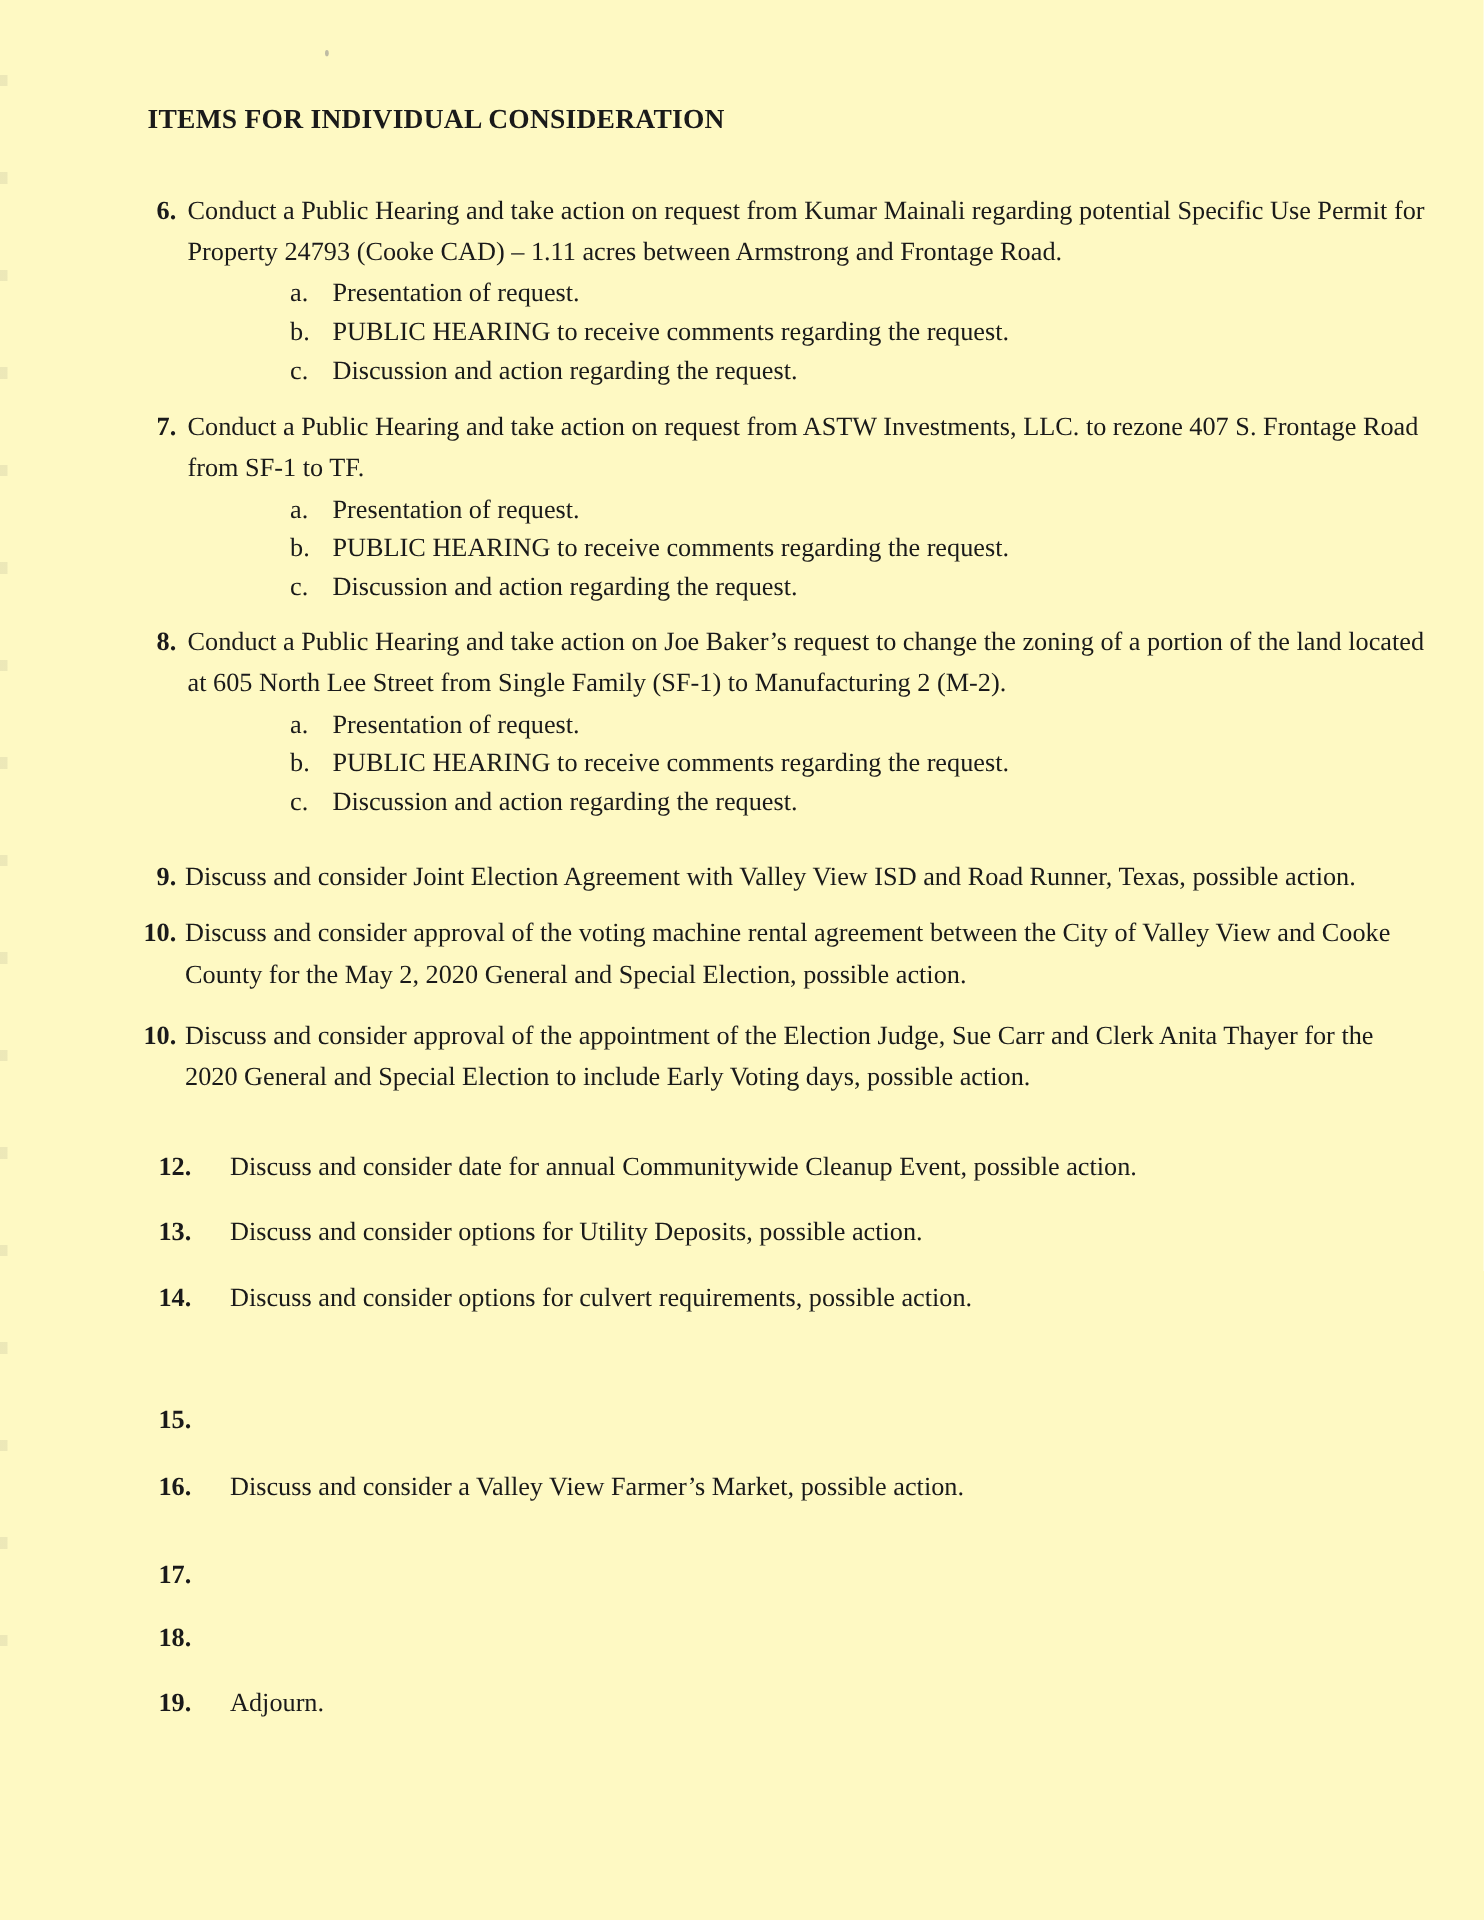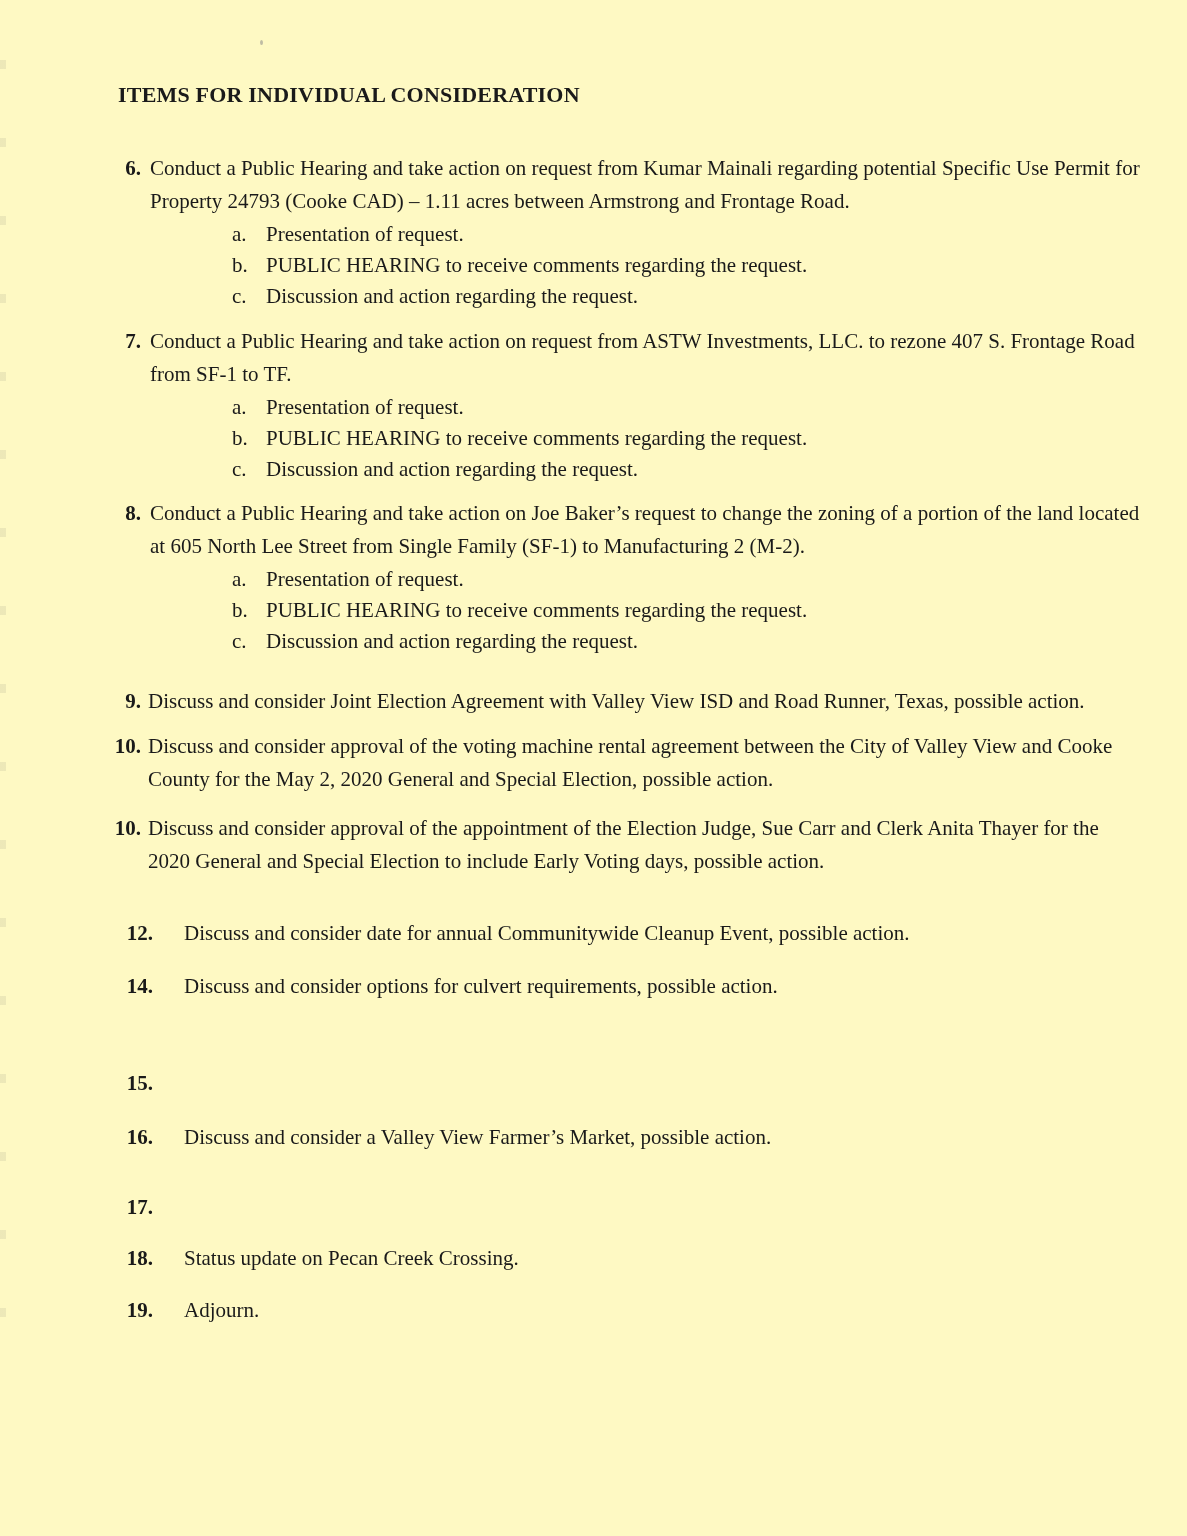--- a/index.html
+++ b/index.html
@@ -173,20 +173,26 @@
       </div>
     </div>
 
     <div class="item gc" style="margin-top:39px">
       <div class="num">12.</div>
       <div class="body">
         <p>Discuss and consider date for annual Communitywide Cleanup Event, possible action.</p>
       </div>
     </div>
 
+    <div class="item gc" style="margin-top:19px">
+      <div class="num">13.</div>
+      <div class="body">
+        <p>Discuss and consider options for Utility Deposits, possible action.</p>
+      </div>
+    </div>
 
     <div class="item gc" style="margin-top:20px">
       <div class="num">14.</div>
       <div class="body">
         <p>Discuss and consider options for culvert requirements, possible action.</p>
       </div>
     </div>
 
     <div class="item gc" style="margin-top:64px">
       <div class="num">15.</div>
@@ -198,23 +204,20 @@
         <p>Discuss and consider a Valley View Farmer’s Market, possible action.</p>
       </div>
     </div>
 
     <div class="item gc" style="margin-top:37px">
       <div class="num">17.</div>
     </div>
 
     <div class="item gc" style="margin-top:18px">
       <div class="num">18.</div>
-      <div class="body">
-        <p>Status update on Pecan Creek Crossing.</p>
-      </div>
     </div>
 
     <div class="item gc" style="margin-top:19px">
       <div class="num">19.</div>
       <div class="body">
         <p>Adjourn.</p>
       </div>
     </div>
 
   </div>

